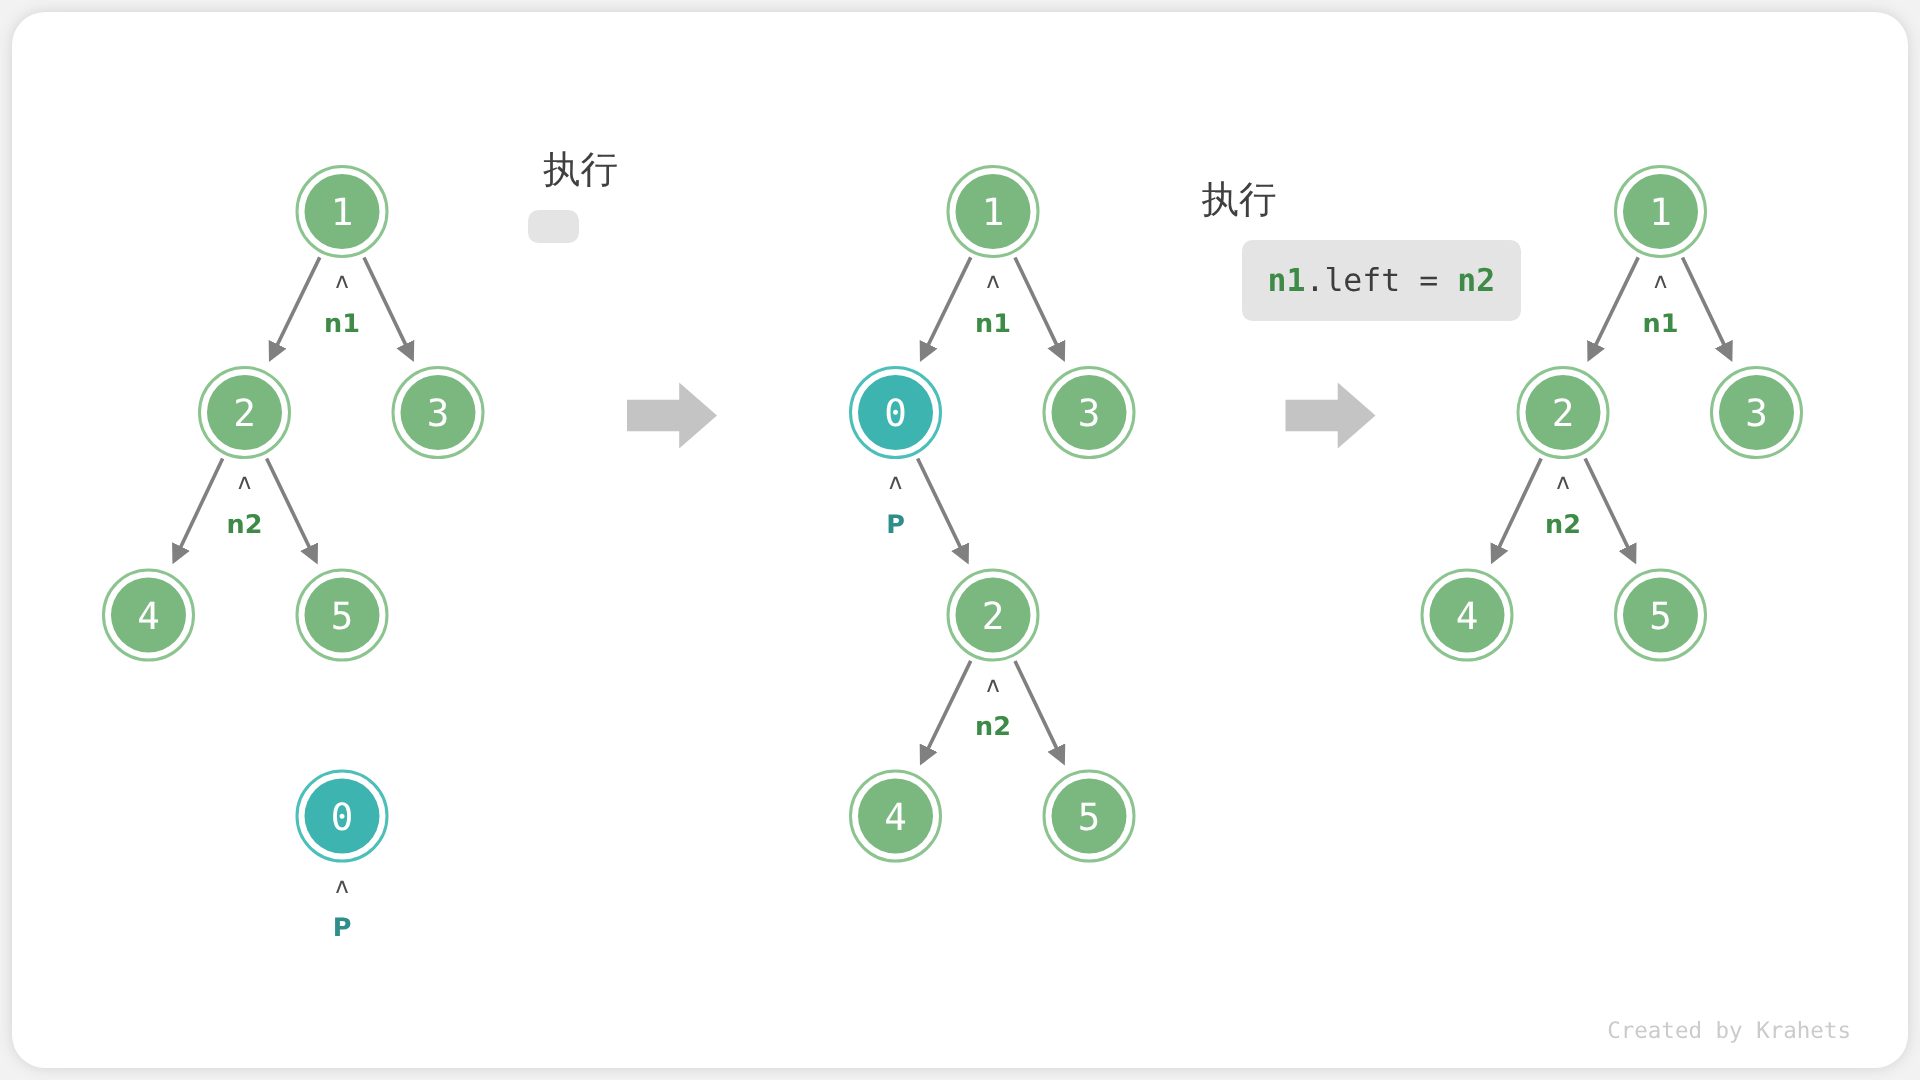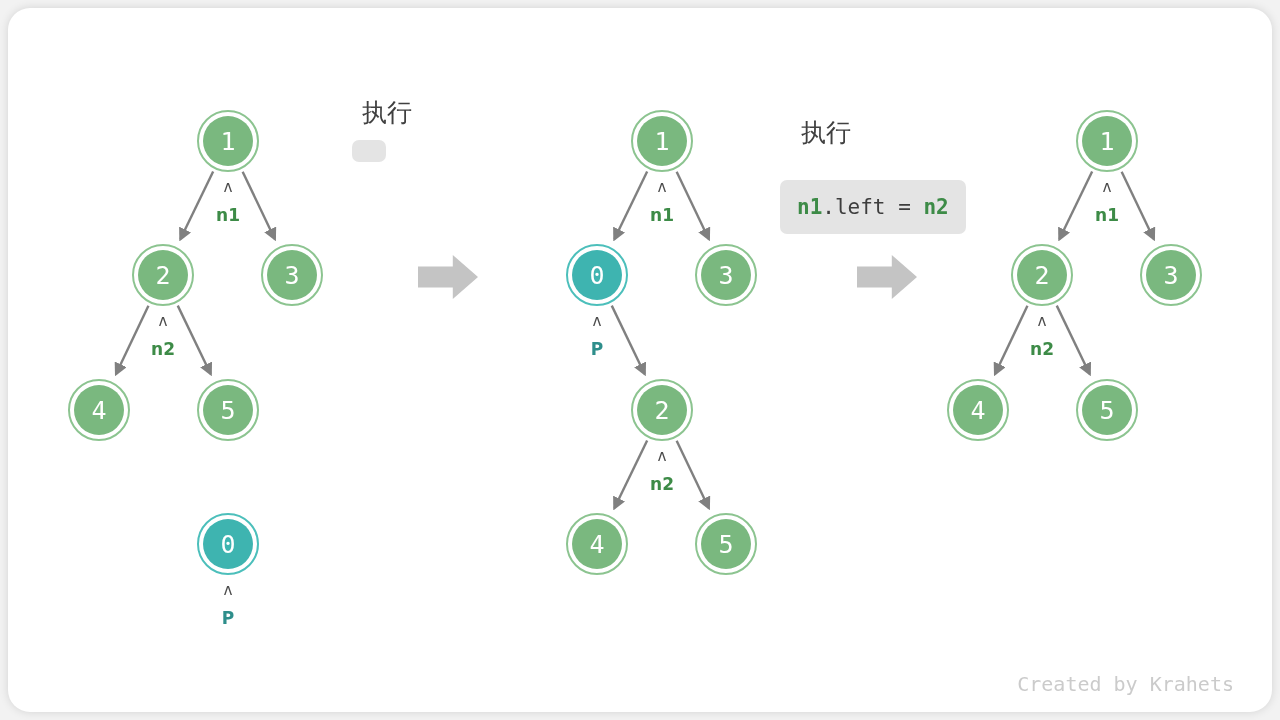--- a/index.html
+++ b/index.html
@@ -71,21 +71,21 @@
     color: #3d3d3d;
     white-space: pre;
   }
   .codebox .g { color: #3d8b47; font-weight: bold; }
   .codebox .t { color: #2e8e8b; font-weight: bold; }
   .footer {
     position: absolute;
     right: 46px;
     bottom: 24px;
     font-family: "DejaVu Sans Mono", monospace;
-    font-size: 20px;
+    font-size: 15px;
     color: #cbcbcb;
     white-space: nowrap;
   }
 </style>
 </head>
 <body>
 
 <div id="canvas">
   <div class="card"></div>
 
@@ -218,17 +218,17 @@
         <polygon points="857,266.44 891.8,266.44 891.8,255 917,277 891.8,299 891.8,287.56 857,287.56" fill="#c4c4c4"></polygon>
       </g>
   </svg>
 
   <div id="headings-layer">
       <div class="heading" style="left: 362px; top: 96px;">执行</div>
       <div class="heading" style="left: 801px; top: 116px;">执行</div>
     </div>
   <div id="codeboxes-layer">
       <div class="codebox" style="left: 352px; top: 140px;"></div>
-      <div class="codebox" style="left: 780px; top: 160px; margin-top: 20px;"><div><span class="g">n1</span><span>.left = </span><span class="g">n2</span></div></div>
+      <div class="codebox" style="left: 828px; top: 160px;"><div><span class="g">n1</span><span>.left = </span><span class="g">n2</span></div></div>
     </div>
 
   <div class="footer">Created by Krahets</div>
 </div>
 
 </body></html>

